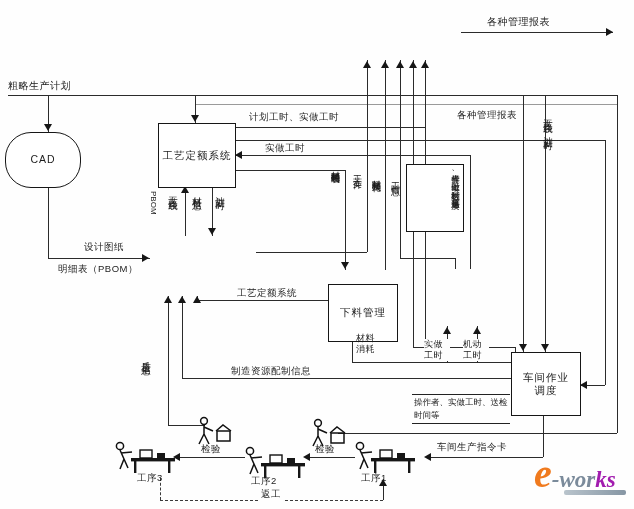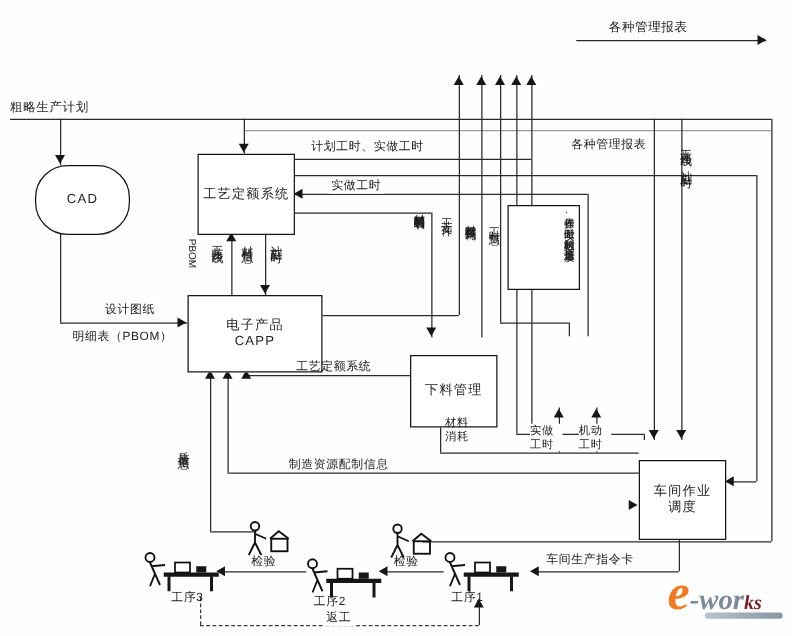--- a/index.html
+++ b/index.html
@@ -35,59 +35,57 @@
     font-size:8.5px;line-height:1.5;z-index:6;background:#fefefe;padding:1px 2px;
   }
   svg{position:absolute;z-index:5;}
   
   #logo{position:absolute;left:534px;top:456px;width:98px;height:48px;z-index:7;}
   #logo .e{font-family:"Liberation Serif","DejaVu Serif",serif;font-style:italic;font-weight:bold;
     font-size:40px;color:#f07a1e;line-height:0.9;}
   #logo .w1{font-family:"Liberation Serif","DejaVu Serif",serif;font-style:italic;font-weight:bold;
     font-size:23px;color:#7b8b9b;}
   #logo .w2{font-family:"Liberation Serif","DejaVu Serif",serif;font-style:italic;font-weight:bold;
-    font-size:16px;color:#7f1d1d;}
+    font-size:23px;color:#a21caf;}
   #logo .bar{position:absolute;left:30px;top:34px;width:62px;height:5px;
     background:linear-gradient(90deg,#b9c4cc,#8696a4);border-radius:2px;}
   #logo .inner{position:relative;display:flex;align-items:baseline;}
 </style>
 </head>
 <body>
 
 <div id="canvas">
 
-  <div class="box" style="left:28px;top:132px;width:74px;height:54px;border-radius:26px;">
+  <div class="box" style="left:5px;top:132px;width:74px;height:54px;border-radius:26px;">
       <span>CAD</span>
     </div>
   <div class="box" style="left:158px;top:123px;width:76px;height:63px;">
       <span class="wrap">工艺定额系统</span>
     </div>
-  <div class="box" style="left:150px;top:236px;width:106px;height:60px;">
-      <span class="wrap" style="width:70px;">电子产品 CAPP</span>
-    </div>
   <div class="box" style="left:328px;top:284px;width:68px;height:56px;">
       <span>下料管理</span>
     </div>
-  <div class="box" style="left:511px;top:368px;width:68px;height:62px;">
+  <div class="box" style="left:511px;top:352px;width:68px;height:62px;">
       <span class="wrap" style="width:56px;">车间作业调度</span>
     </div>
   <div class="opbox" style="left:406px;top:164px;width:52px;height:60px;">操作者、实做工时、送检时刻、质量信息等</div>
 
   <div class="lbl" style="left:8px;top:79px;font-size:10px;">粗略生产计划</div>
   <div class="lbl" style="left:487px;top:15px;font-size:10px;">各种管理报表</div>
   <div class="lbl" style="left:249px;top:111px;">计划工时、实做工时</div>
   <div class="lbl onwhite" style="left:263px;top:142px;">实做工时</div>
   <div class="lbl" style="left:457px;top:109px;">各种管理报表</div>
   <div class="lbl" style="left:84px;top:241px;">设计图纸</div>
   <div class="lbl" style="left:58px;top:263px;">明细表（PBOM）</div>
   <div class="lbl" style="left:237px;top:287px;">工艺定额系统</div>
   <div class="lbl wrap" style="left:356px;top:333px;width:26px;font-size:9px;white-space:normal;">材料消耗</div>
   <div class="lbl wrap" style="left:424px;top:339px;width:26px;font-size:9px;white-space:normal;background:#fefefe;">实做工时</div>
   <div class="lbl wrap" style="left:463px;top:339px;width:26px;font-size:9px;white-space:normal;background:#fefefe;">机动工时</div>
   <div class="lbl" style="left:231px;top:365px;">制造资源配制信息</div>
+  <div class="oplabel" style="left:412px;top:394px;width:94px;white-space:normal;">操作者、实做工时、送检时间等</div>
   <div class="lbl" style="left:437px;top:441px;">车间生产指令卡</div>
   <div class="lbl onwhite" style="left:259px;top:488px;font-family:Liberation Serif, serif;">返工</div>
   <div class="lbl" style="left:201px;top:443px;">检验</div>
   <div class="lbl" style="left:315px;top:443px;">检验</div>
   <div class="lbl" style="left:137px;top:472px;">工序3</div>
   <div class="lbl" style="left:251px;top:475px;">工序2</div>
   <div class="lbl" style="left:361px;top:472px;">工序1</div>
 
   <div class="rot" style="left:149px;top:191px;height:40px;">PBOM</div>
   <div class="vlbl" style="left:168px;top:189px;">工艺路线</div>

